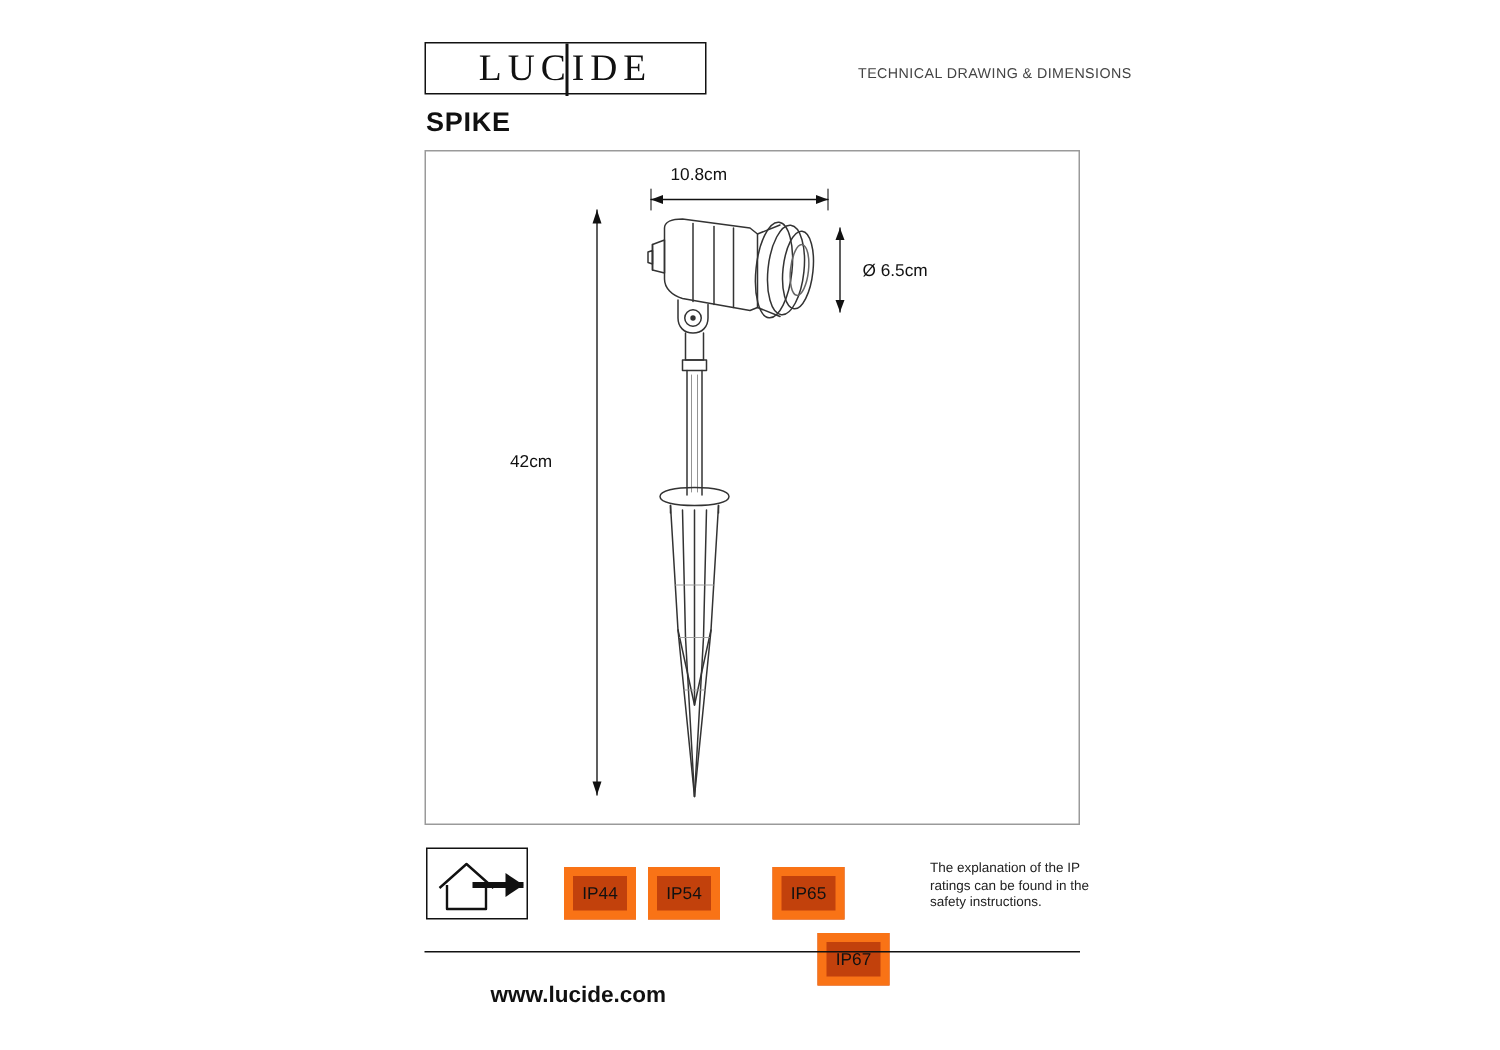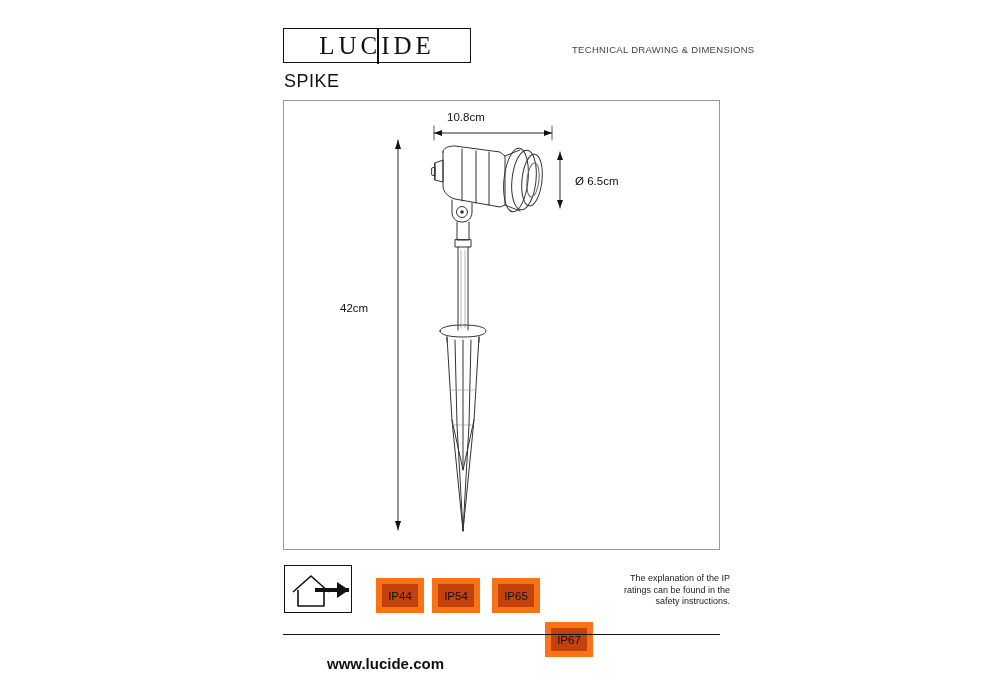--- a/index.html
+++ b/index.html
@@ -62,21 +62,21 @@
     letter-spacing: .3px;
     color: #444;
     margin-left: 12px;
   }
 
   .product-title {
     position: absolute;
     left: 284px;
     top: 71px;
     font-size: 18px;
-    font-weight: normal;
+    font-weight: bold;
     letter-spacing: .5px;
     color: #111;
   }
 
   .item-meta {
     position: absolute;
     left: 492px;
     top: 70px;
     font-size: 9.5px;
     line-height: 13px;
@@ -134,32 +134,31 @@
     box-sizing: border-box;
     display: flex;
     align-items: center;
     justify-content: center;
     font-size: 11.5px;
     color: #111;
     background: #c2410c;
   }
   .ip-0 { left: 376px; }
   .ip-1 { left: 432px; }
-  .ip-2 { left: 492px; }
+  .ip-2 { left: 515px; }
   .ip-3 { left: 545px; margin-top: 44px; }
 
   .ip-note {
     position: absolute;
     left: 620px;
     top: 573px;
     width: 110px;
     font-size: 9px;
     line-height: 11.5px;
     color: #222;
-    text-align: right;
   }
 
   .footer-rule {
     position: absolute;
     left: 283px;
     top: 634px;
     width: 437px;
     height: 1px;
     background: #111;
   }

